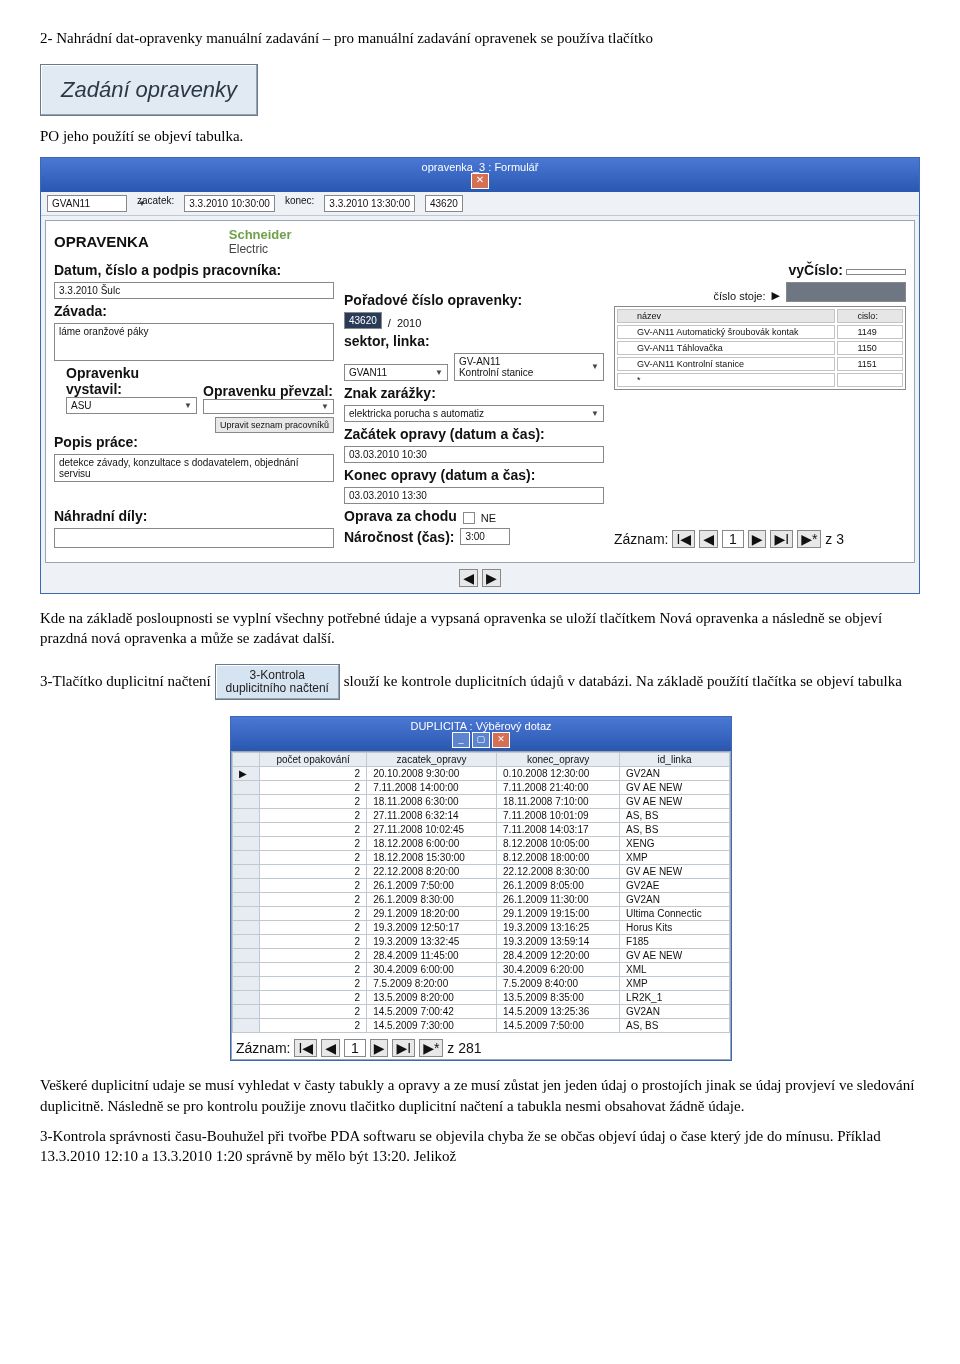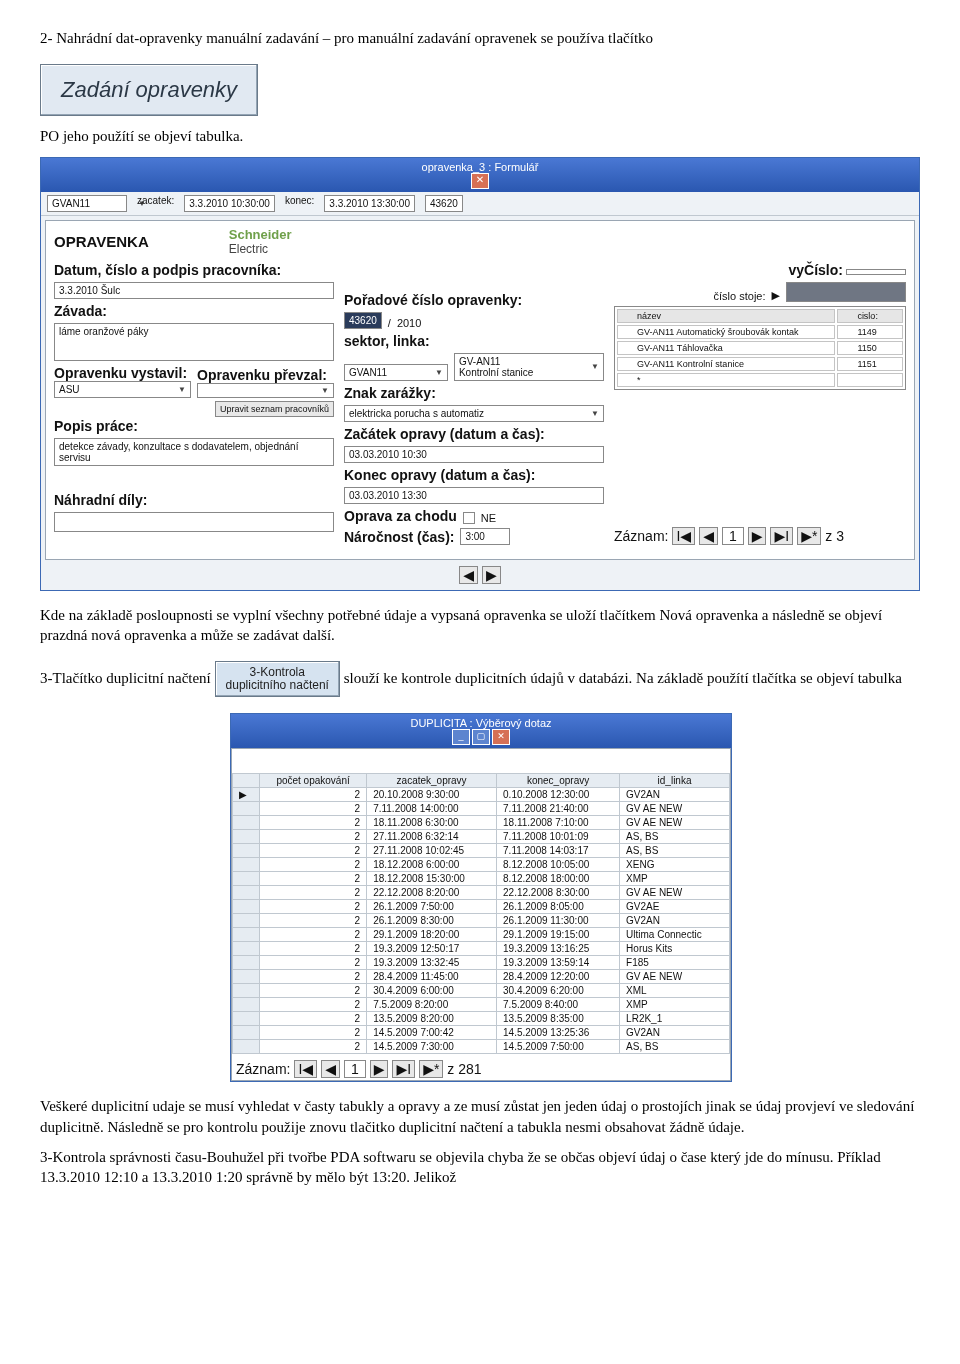--- a/index.html
+++ b/index.html
@@ -139,21 +139,21 @@
     width: 500px;
     margin: 4px 0 14px 190px;
   }
   .dup-outer .titlebar { font-size: 11px; }
   .dup-grid {
     background:#fff;
     border:1px solid #9aa6b3;
     font-size: 10px;
     font-family: Tahoma, Arial, sans-serif;
   }
-  table.grid { border-collapse: collapse; width:100%;margin-top:24px; }
+  table.grid { border-collapse: collapse; width:100%; }
   table.grid th, table.grid td {
     border: 1px solid #c0c8d0;
     padding: 1px 6px;
     white-space: nowrap;
   }
   table.grid th { background:#e6ecf2; font-weight:normal; text-align:center; }
   table.grid td:first-child, table.grid th:first-child {
     background:#e6ecf2; width:14px;
   }
   table.grid td.num { text-align:right; }
@@ -215,21 +215,21 @@
     <div class="columns">
 
       <div class="col colL">
         <span class="lbl">Datum, číslo a podpis pracovníka:</span>
         <div class="fld">3.3.2010 Šulc</div>
 
         <span class="lbl">Závada:</span>
         <div class="fld" style="height:32px;">láme oranžové páky</div>
 
         <div class="row-inline">
-          <div style="flex:1;">
+          <div style="flex:1;margin-left:12px;">
             <span class="lbl">Opravenku vystavil:</span>
             <div class="sel">
               <span>ASU</span>
               <span class="arrow">▼</span>
             </div>
           </div>
           <div style="flex:1;">
             <span class="lbl">Opravenku převzal:</span>
             <div class="sel">
               <span></span>

